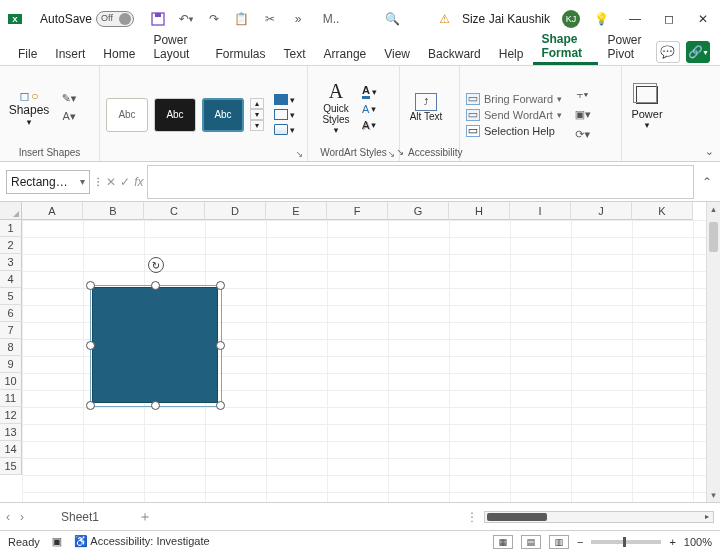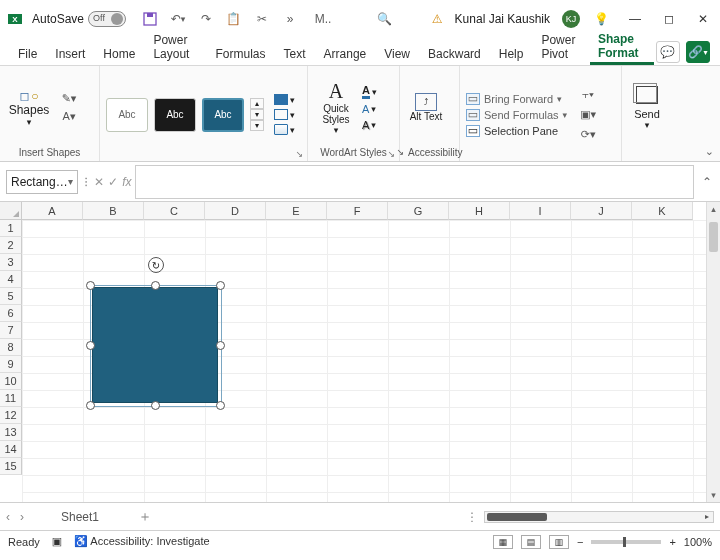--- a/index.html
+++ b/index.html
@@ -1,19 +1,19 @@
 <!DOCTYPE html>
 <html><head>
 <meta charset="utf-8">
 <style>
   * { box-sizing: border-box; font-family: "Segoe UI", Arial, sans-serif; }
   html, body { margin: 0; padding: 0; width: 720px; height: 560px; background: #fff; overflow: hidden; font-size: 12px; color: #222; }
   .titlebar { display: flex; align-items: center; height: 38px; padding: 0 6px; gap: 6px; }
   .titlebar .tb-icon { width: 18px; height: 18px; display: flex; align-items: center; justify-content: center; }
-  .titlebar .autosave { display: flex; align-items: center; gap: 4px; margin-left: 2px; }
+  .titlebar .autosave { display: flex; align-items: center; gap: 4px; margin-left: 10px; }
   .titlebar .toggle { width: 38px; height: 16px; border: 1px solid #888; border-radius: 10px; position: relative; background: #f0f0f0; }
   .titlebar .toggle::after { content: ""; position: absolute; right: 2px; top: 1px; width: 12px; height: 12px; border-radius: 50%; background: #999; }
   .titlebar .toggle-off { font-size: 9px; position: absolute; left: 4px; top: 1px; color: #555; }
   .titlebar .qat { display: flex; align-items: center; gap: 8px; margin-left: 8px; }
   .qat-btn { width: 20px; height: 20px; display: flex; align-items: center; justify-content: center; color: #5c5c5c; cursor: pointer; }
   .titlebar .search-gap { flex: 1; display: flex; justify-content: center; }
   .titlebar .right { display: flex; align-items: center; gap: 12px; }
   .warn-icon { color: #d08400; }
   .avatar { width: 18px; height: 18px; border-radius: 50%; background: #3a7a3a; color: #fff; font-size: 9px; display: flex; align-items: center; justify-content: center; }
   .winbtn { width: 22px; height: 22px; display: flex; align-items: center; justify-content: center; color: #333; cursor: pointer; }
@@ -63,21 +63,21 @@
   .arrange-right { display:flex; flex-direction:column; gap:6px; margin-left:8px; font-size:11px; color:#555;}
   .ar-btn { width:18px;height:14px; display:flex;align-items:center;justify-content:center; cursor:pointer;}
 
   .size-big { display:flex; flex-direction:column; align-items:center; width:38px;}
   .size-ico{ width:22px;height:18px;border:1.3px solid #444; position:relative;}
   .size-ico::before{content:"";position:absolute;left:-4px;top:-4px;width:22px;height:18px;border:1px solid #888;}
 
   .collapse-ribbon { position:absolute; bottom:3px; right:6px; font-size:11px; color:#666; cursor:pointer;}
 
   .namebox-row { display:flex; align-items:center; height:40px; border-bottom:1px solid #d0d0d0;}
-  .namebox { width:72px; height:24px; border:1px solid #bbb; margin-left:6px; display:flex; align-items:center; padding:0 4px; font-size:12px; position:relative;}
+  .namebox { width:84px; height:24px; border:1px solid #bbb; margin-left:6px; display:flex; align-items:center; padding:0 4px; font-size:12px; position:relative;}
   .namebox .nb-chev { position:absolute; right:4px; font-size:10px; color:#666;}
   .fx-sep { width:16px; text-align:center; color:#888;}
   .fx-btns { display:flex; gap:4px; color:#999; align-items:center;}
   .fx-area { flex:1; height:34px; border:1px solid #ccc; margin:2px 6px 2px 4px; background:#fff;}
   .fx-collapse { width:14px; display:flex; align-items:center; justify-content:center; color:#666; cursor:pointer; margin-right:6px;}
 
   .grid-area { position: relative; height: 300px; overflow:hidden; }
   .selectall { position:absolute; left:0; top:0; width:22px; height:18px; border-right:1px solid #ccc; border-bottom:1px solid #ccc; background:#f2f2f2;}
   .selectall::after{content:"";position:absolute;right:2px;bottom:2px;border-left:6px solid transparent;border-bottom:6px solid #b0b0b0;}
   .col-headers { position:absolute; left:22px; right:14px; top:0; height:18px; display:flex; }
@@ -144,42 +144,42 @@
     <span class="qat-btn">📋</span>
     <span class="qat-btn">✂</span>
     <span class="qat-btn">»</span>
     <span class="qat-btn" style="width:30px;">M..</span>
   </div>
   <div class="search-gap">
       <span class="qat-btn">🔍</span>
     </div>
   <div class="right">
     <span class="warn-icon">⚠</span>
-    <span>Kunal Jai Kaushik</span>
+    <span>Size Jai Kaushik</span>
     <span class="avatar">KJ</span>
     <span class="qat-btn">💡</span>
     <span class="winbtn">—</span>
     <span class="winbtn">◻</span>
     <span class="winbtn">✕</span>
   </div>
 </div>
 
 <div class="tabs">
   <div class="tab">File</div>
   <div class="tab">Insert</div>
   <div class="tab">Home</div>
   <div class="tab">Power Layout</div>
   <div class="tab">Formulas</div>
   <div class="tab">Text</div>
   <div class="tab">Arrange</div>
   <div class="tab">View</div>
   <div class="tab">Backward</div>
   <div class="tab">Help</div>
+  <div class="tab active">Shape Format</div>
   <div class="tab">Power Pivot</div>
-  <div class="tab active">Shape Format</div>
   <div class="tab-right">
     <div class="rbtn">💬</div>
     <div class="rbtn green">🔗<span class="chev-down" style="font-size:8px;">▾</span></div>
   </div>
 </div>
 
 <div class="ribbon">
   <div class="ribbon-group" style="width:100px;">
     <div class="rg-body">
       <div class="insertshapes-big">
@@ -270,41 +270,41 @@
   <div class="ribbon-group" style="width:162px;">
     <div class="rg-body">
       <div class="arrange-col">
         <div class="arr-row">
             <span class="arr-ico">▭</span>
             <span>Bring Forward</span>
             <span class="chev-down">▾</span>
           </div>
         <div class="arr-row">
             <span class="arr-ico">▭</span>
-            <span>Send Formulas</span>
+            <span>Send WordArt</span>
             <span class="chev-down">▾</span>
           </div>
         <div class="arr-row" style="color:#333;">
             <span class="arr-ico" style="background:#fff;">▭</span>
-            <span>Selection Pane</span>
+            <span>Selection Help</span>
           </div>
       </div>
       <div class="arrange-right">
         <div class="ar-btn">⫟▾</div>
         <div class="ar-btn">▣▾</div>
         <div class="ar-btn">⟳▾</div>
       </div>
     </div>
   </div>
 
   <div class="ribbon-group" style="width:54px;border-right:none;">
     <div class="rg-body">
       <div class="size-big">
         <div class="size-ico"></div>
-        <span style="font-size:11px;margin-top:4px;">Send</span>
+        <span style="font-size:11px;margin-top:4px;">Power</span>
         <span class="chev-down">▾</span>
       </div>
     </div>
     <div class="rg-label"></div>
   </div>
   <span class="collapse-ribbon">⌄</span>
 </div>
 
 <div class="namebox-row">
   <div class="namebox">

